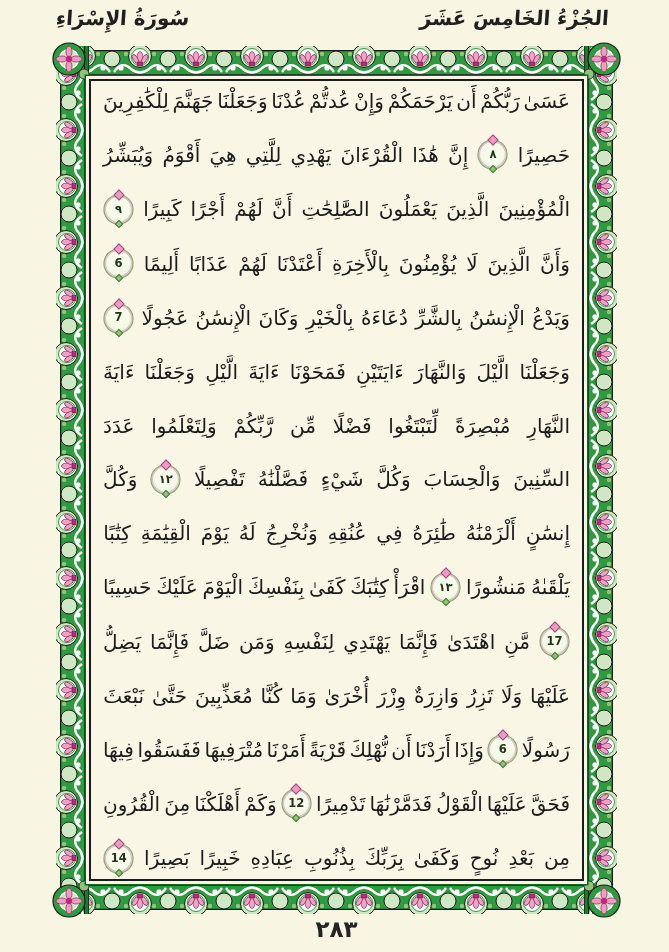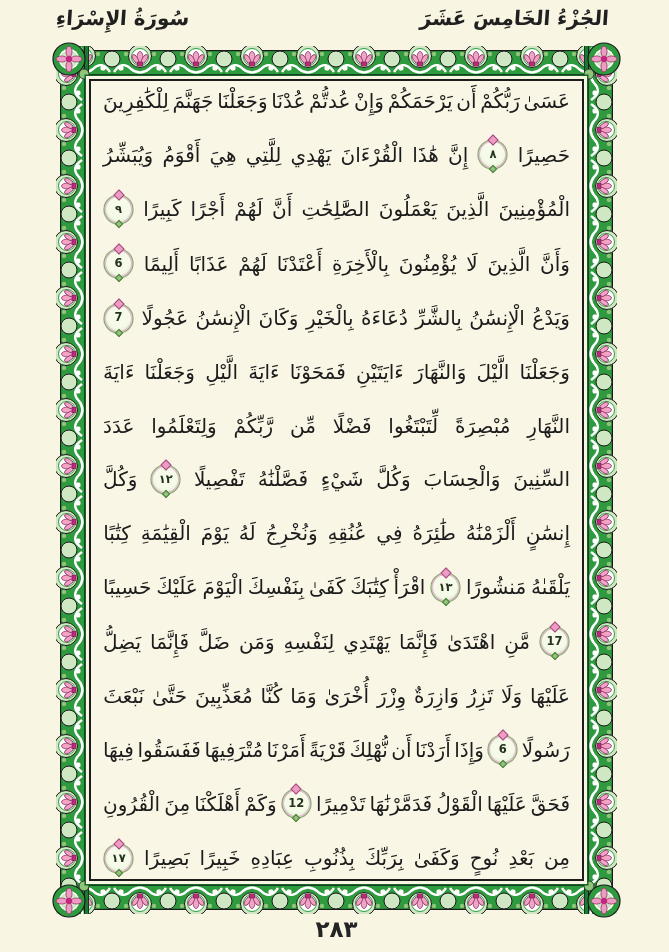--- a/index.html
+++ b/index.html
@@ -379,21 +379,21 @@
             <span class="w">مِن</span>
             <span class="w">بَعْدِ</span>
             <span class="w">نُوحٍ</span>
             <span class="w">وَكَفَىٰ</span>
             <span class="w">بِرَبِّكَ</span>
             <span class="w">بِذُنُوبِ</span>
             <span class="w">عِبَادِهِ</span>
             <span class="w">خَبِيرًا</span>
             <span class="w">بَصِيرًا</span>
             <span class="aya">
-              <span class="num">١٧</span>
+              <span class="num">14</span>
             </span>
           </div>
         </div>
     </div>
   </div>
 
   <div class="page-number">٢٨٣</div>
 </div>
 
 </body></html>

